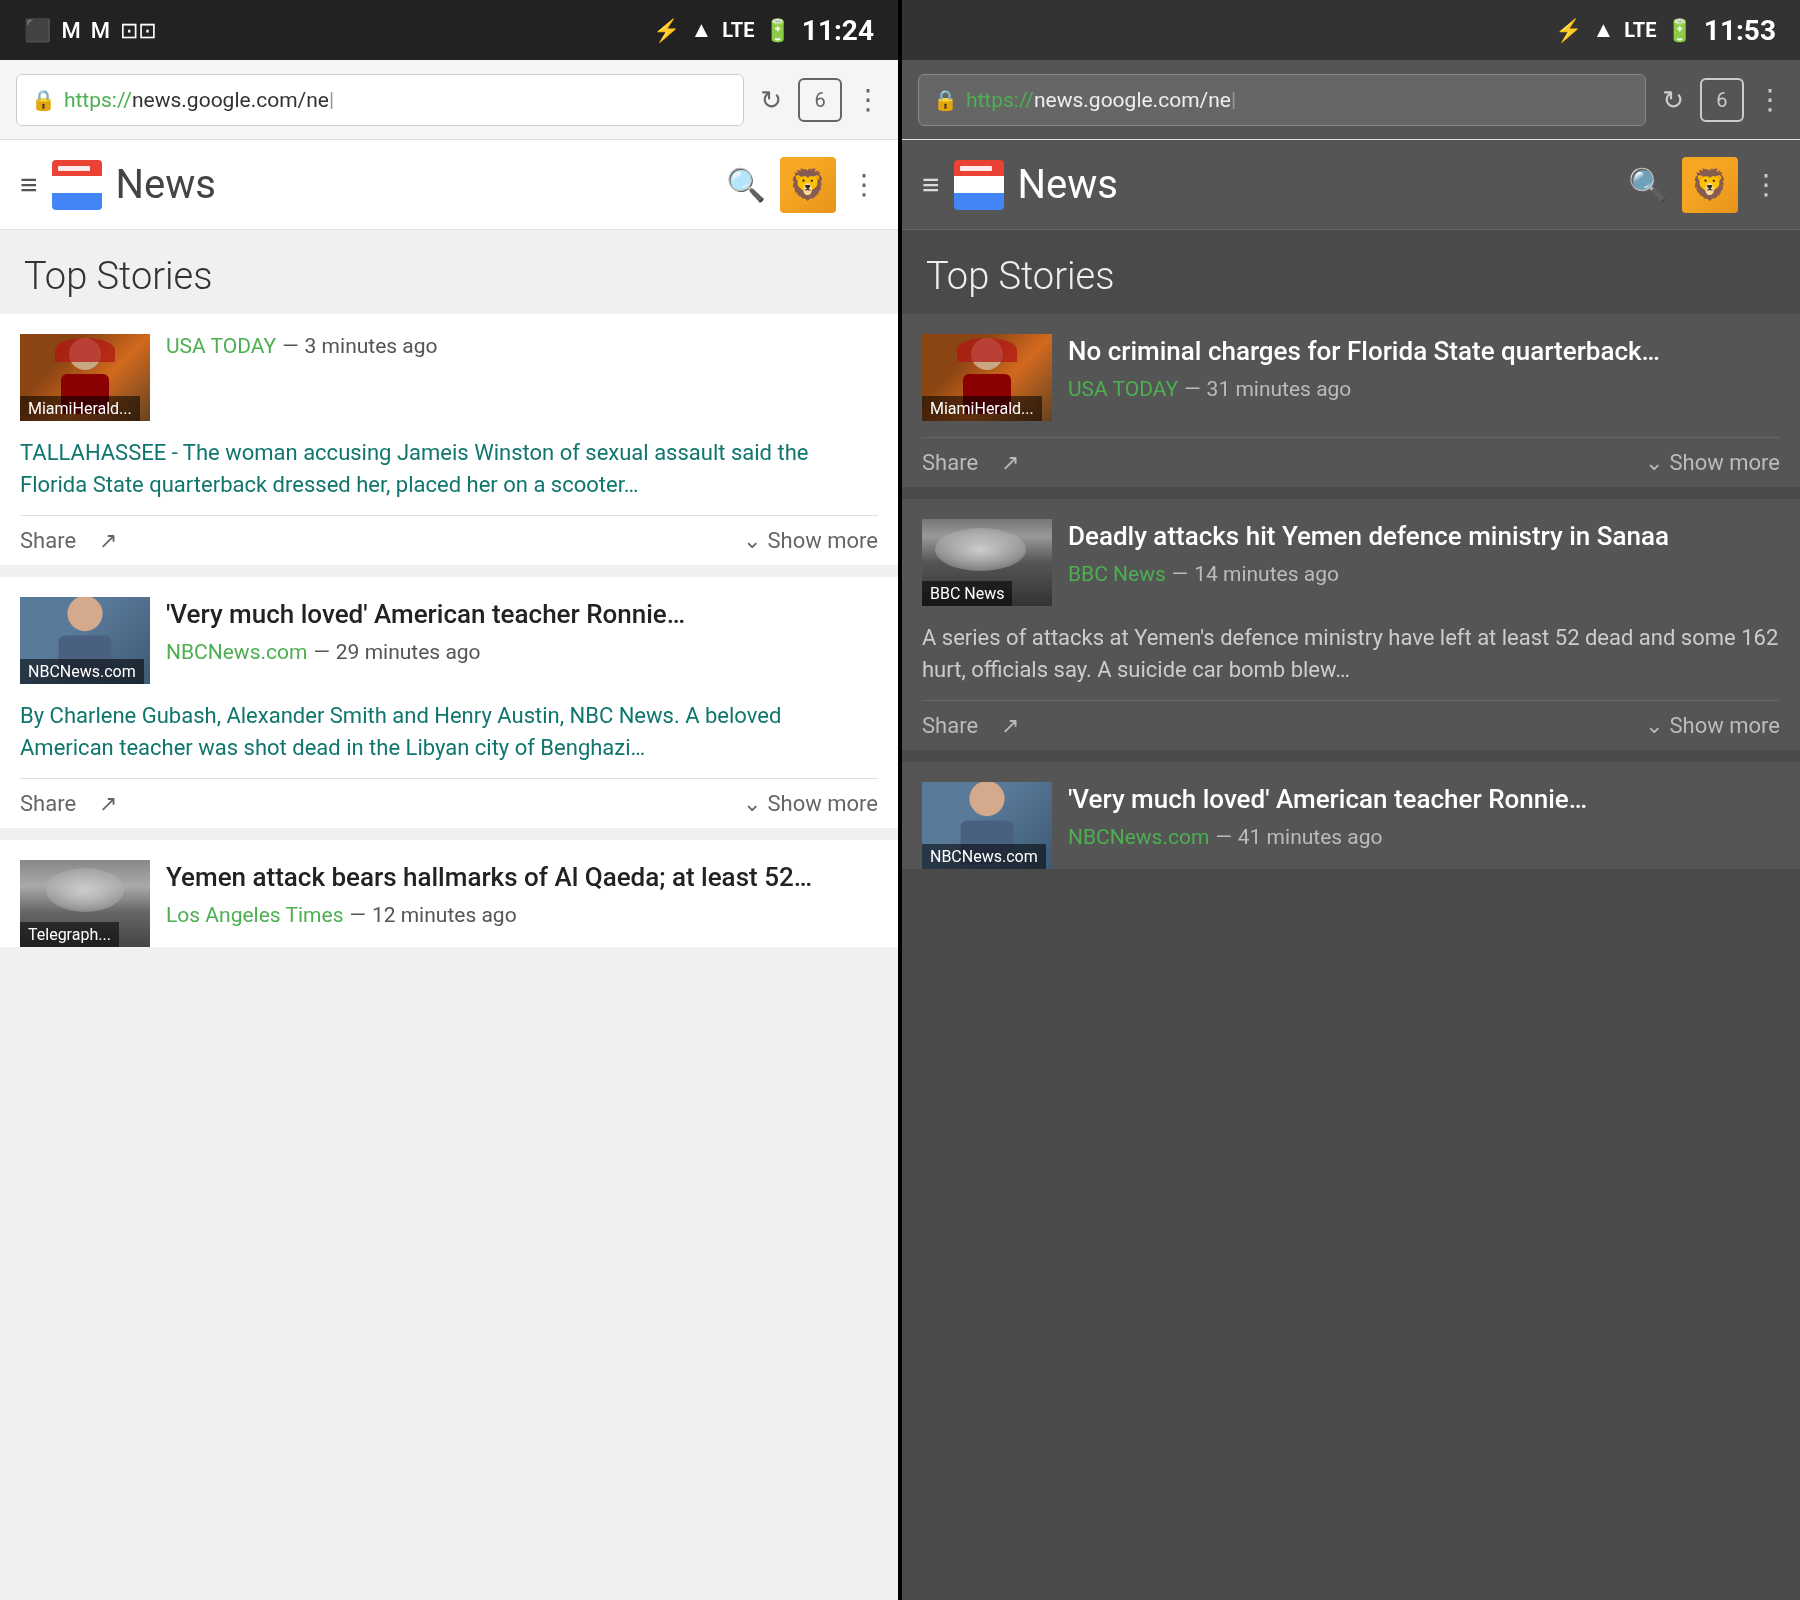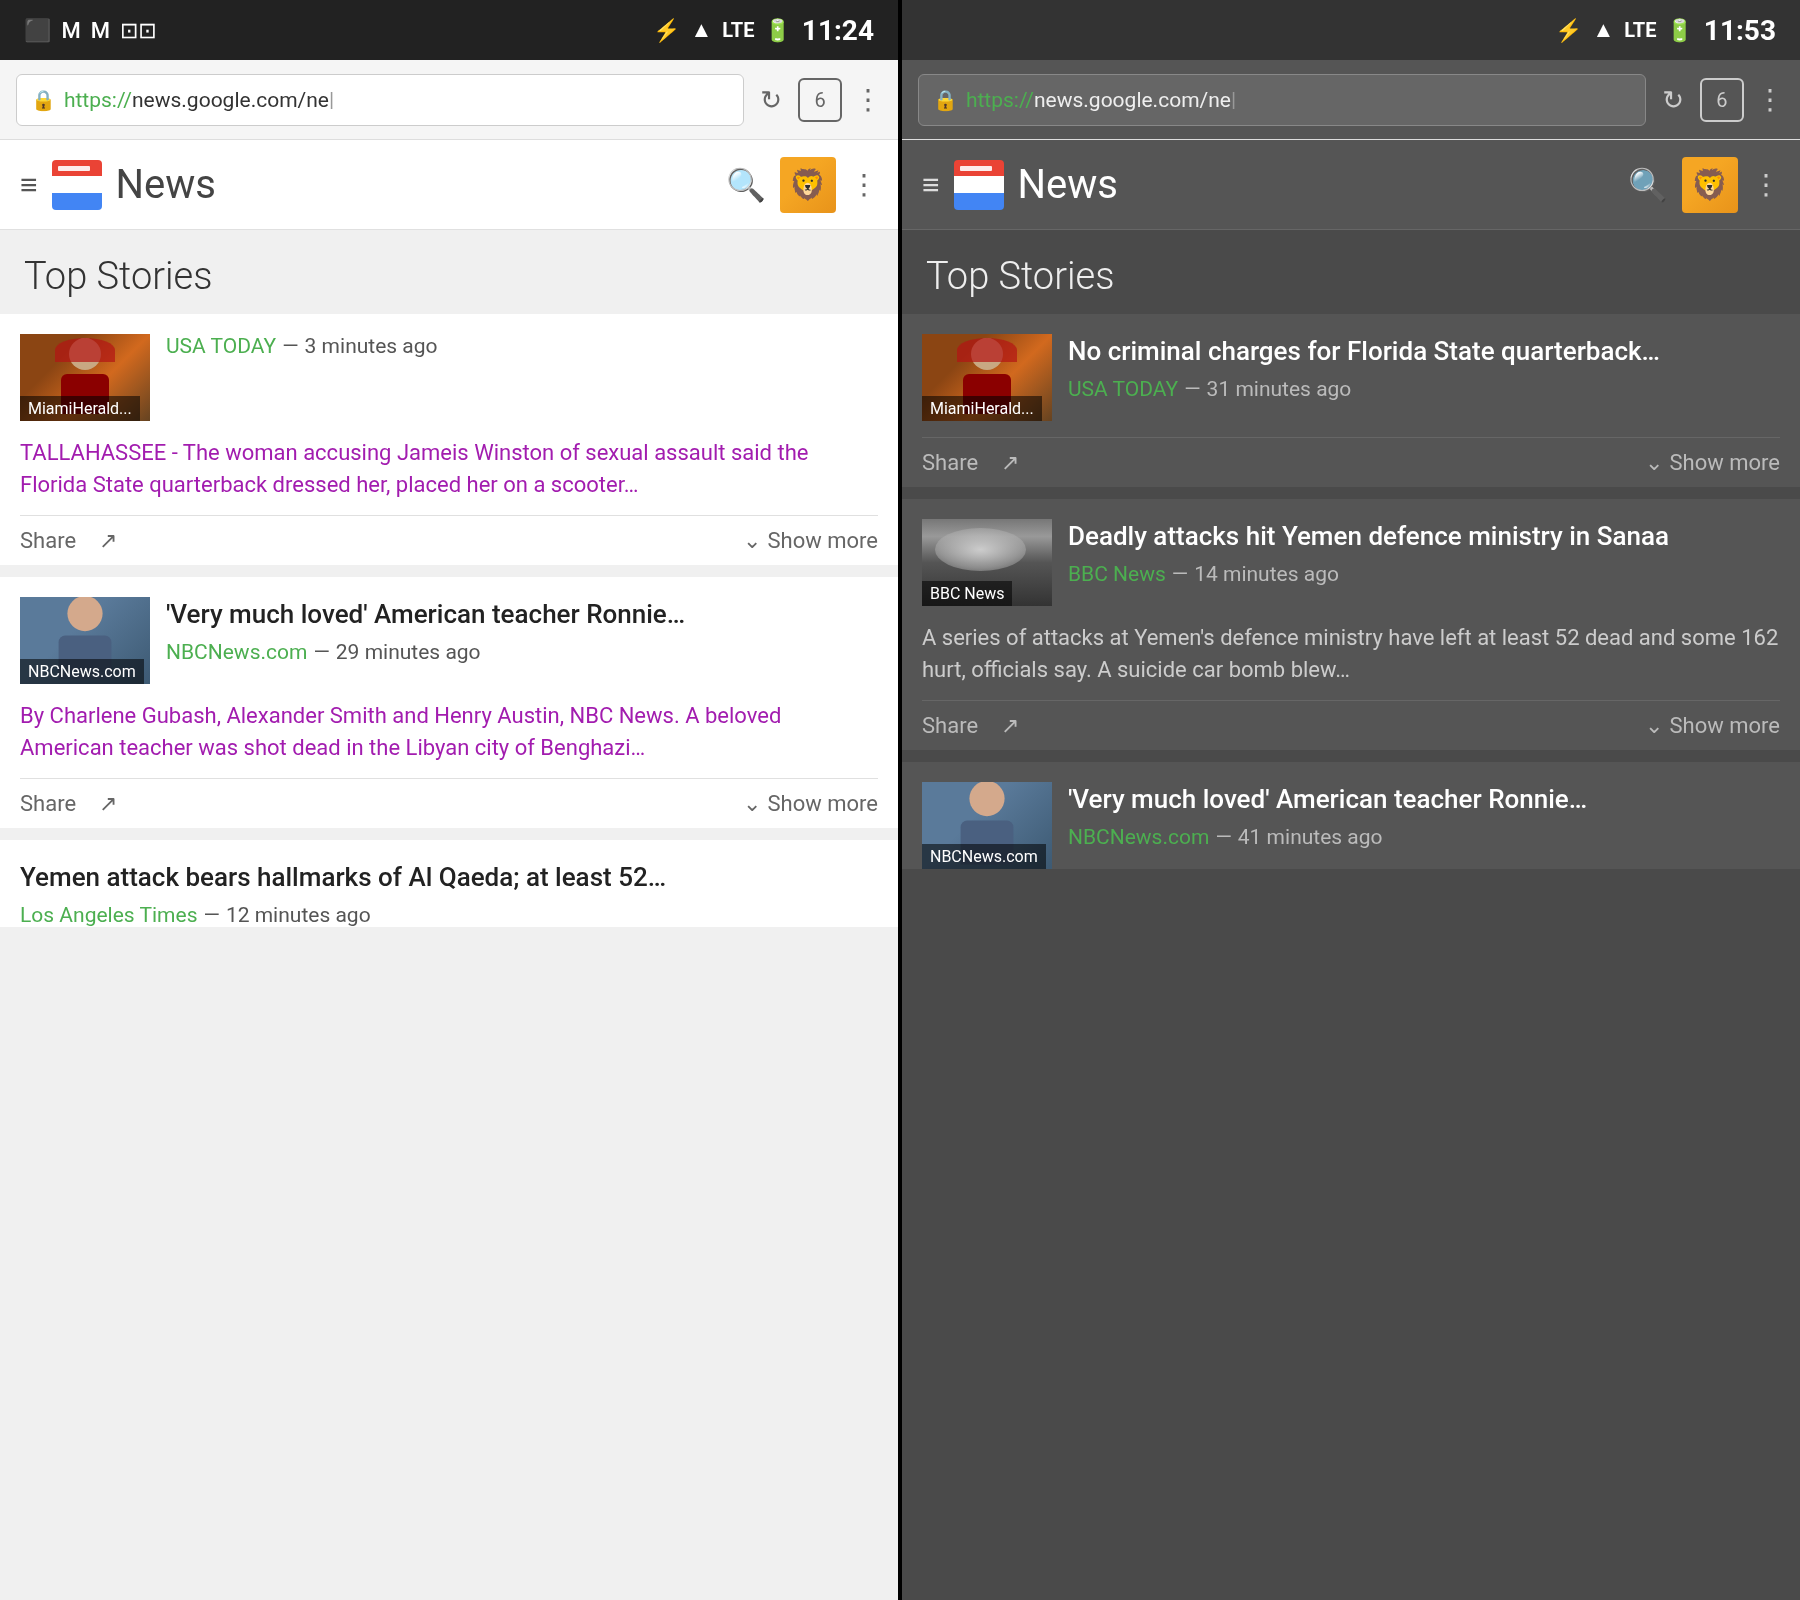--- a/index.html
+++ b/index.html
@@ -220,21 +220,21 @@
       display: flex;
       align-items: center;
       gap: 6px;
       flex-wrap: wrap;
     }
     .phone-panel.dark .card-meta { color: #bbb; }
     .source-name { color: #4caf50; font-size: 21px; }
 
     .card-body {
       font-size: 22px;
-      color: #a21caf;
+      color: #0f766e;
       line-height: 1.45;
       margin-bottom: 14px;
     }
     .phone-panel.dark .card-body { color: #ccc; }
 
     .card-actions {
       display: flex;
       justify-content: space-between;
       align-items: center;
       border-top: 1px solid #e0e0e0;
@@ -436,20 +436,26 @@
         </div>
         <div class="show-more-btn">
           <span>⌄</span>
           <span>Show more</span>
         </div>
       </div>
     </div>
 
     <div class="news-card">
       <div class="card-top">
+        <div class="card-thumb" style="background:#8B7355;overflow:hidden;">
+          <div class="smoke-effect">
+            <div class="smoke-cloud"></div>
+          </div>
+          <div class="source-label">Telegraph...</div>
+        </div>
         <div class="card-text">
           <div class="card-headline">Yemen attack bears hallmarks of Al Qaeda; at least 52…</div>
           <div class="card-meta">
             <span class="source-name">Los Angeles Times</span>
             <span>—</span>
             <span>12 minutes ago</span>
           </div>
         </div>
       </div>
     </div>

